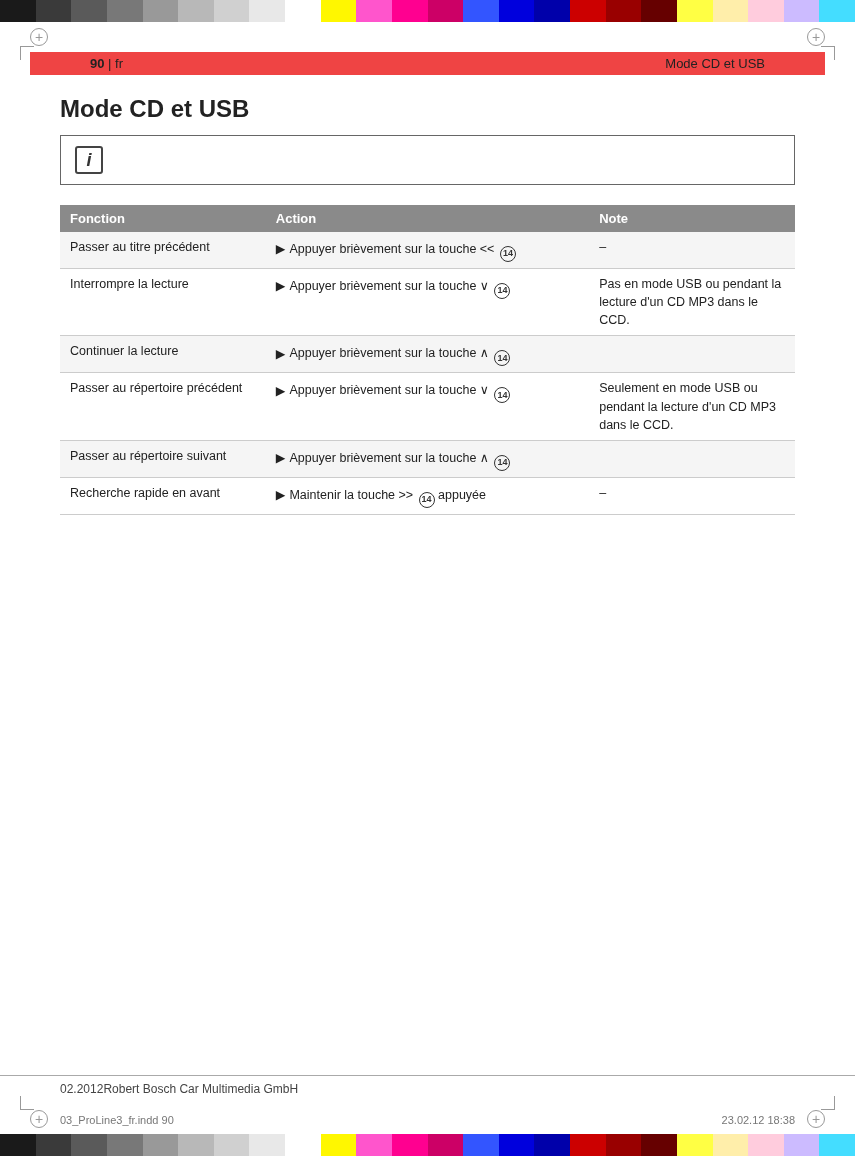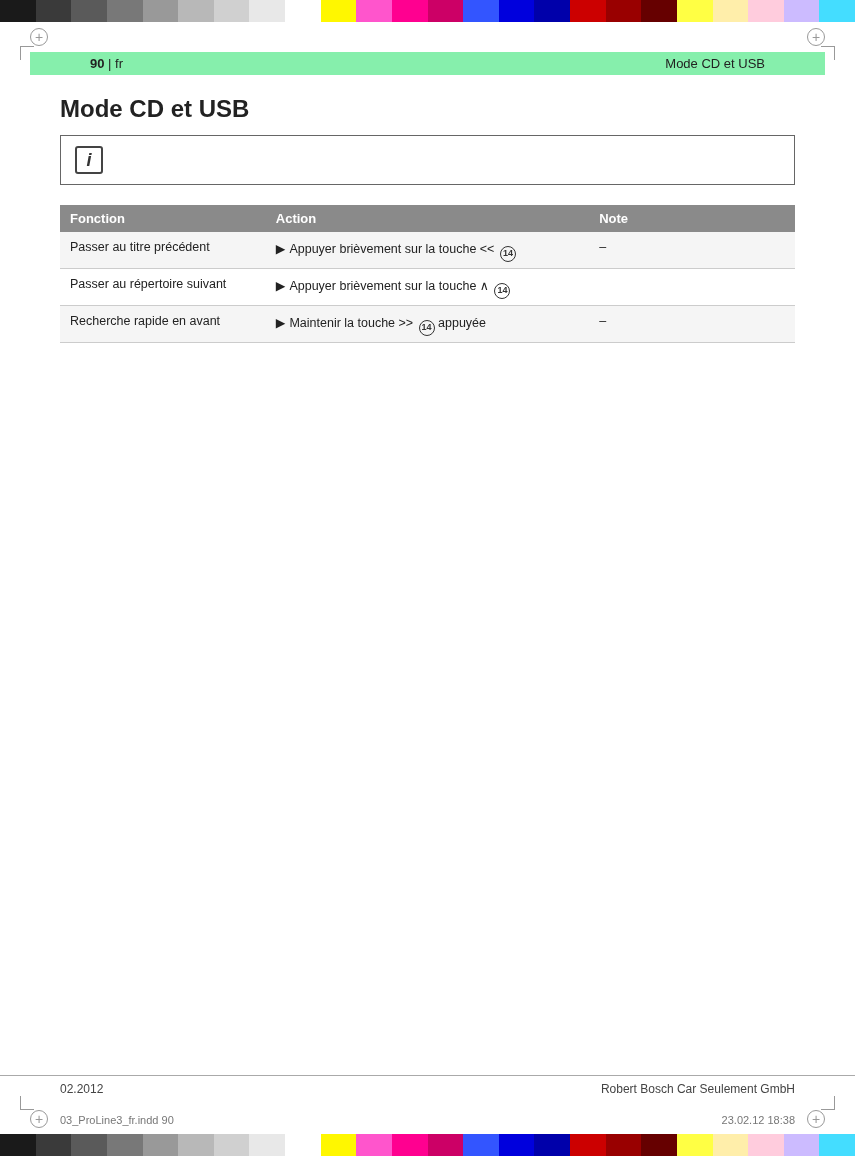--- a/index.html
+++ b/index.html
@@ -44,21 +44,21 @@
       content: '+';
       font-size: 14px;
       color: #999;
     }
 
     
     .page-header {
       display: flex;
       justify-content: space-between;
       align-items: center;
-      background: #86efac;
+      background: #ef4444;
       padding: 4px 60px;
       margin: 0 30px;
     }
     .page-title-right {
       font-size: 13px;
     }
 
     
     .content {
       margin: 0 60px;
@@ -170,21 +170,20 @@
       margin-top: 8px;
     }
 
     
     .page-footer {
       position: absolute;
       bottom: 60px;
       left: 0;
       right: 0;
       display: flex;
-      justify-content: space-between;
       padding: 0 60px;
       font-size: 12px;
       color: #444;
       border-top: 1px solid #aaa;
       padding-top: 6px;
     }
     .footer-file-info {
       position: absolute;
       bottom: 30px;
       left: 0;
@@ -287,37 +286,52 @@
         <th>Note</th>
       </tr>
     </thead>
     <tbody id="table-body">
     <tr>
           <td>Passer au titre précédent</td>
           <td><span style="margin-right: 4px;">▶</span><span>Appuyer brièvement sur la touche &lt;&lt; </span><span class="badge">14</span></td>
           <td>–</td>
         </tr>
         <tr>
+          <td>Interrompre la lecture</td>
+          <td><span style="margin-right: 4px;">▶</span><span>Appuyer brièvement sur la touche ∨ </span><span class="badge">14</span></td>
+          <td>Pas en mode USB ou pendant la lecture d'un CD MP3 dans le CCD.</td>
+        </tr>
+        <tr>
+          <td>Continuer la lecture</td>
+          <td><span style="margin-right: 4px;">▶</span><span>Appuyer brièvement sur la touche ∧ </span><span class="badge">14</span></td>
+          <td></td>
+        </tr>
+        <tr>
+          <td>Passer au répertoire précédent</td>
+          <td><span style="margin-right: 4px;">▶</span><span>Appuyer brièvement sur la touche ∨ </span><span class="badge">14</span></td>
+          <td>Seulement en mode USB ou pendant la lecture d'un CD MP3 dans le CCD.</td>
+        </tr>
+        <tr>
           <td>Passer au répertoire suivant</td>
           <td><span style="margin-right: 4px;">▶</span><span>Appuyer brièvement sur la touche ∧ </span><span class="badge">14</span></td>
           <td></td>
         </tr>
         <tr>
           <td>Recherche rapide en avant</td>
           <td><span style="margin-right: 4px;">▶</span><span>Maintenir la touche &gt;&gt; </span><span class="badge">14</span><span> appuyée</span></td>
           <td>–</td>
         </tr>
       </tbody>
   </table>
 
 </div>
 
 <div class="page-footer">
   <span>02.2012</span>
-  <span>Robert Bosch Car Seulement GmbH</span>
+  <span>Robert Bosch Car Multimedia GmbH</span>
 </div>
 <div class="footer-file-info">
   <span>03_ProLine3_fr.indd   90</span>
   <span>23.02.12   18:38</span>
 </div>
 
 <div class="bottom-area">
   <div class="bottom-reg-area">
     <div class="reg-mark"></div>
     <div class="reg-mark"></div>

